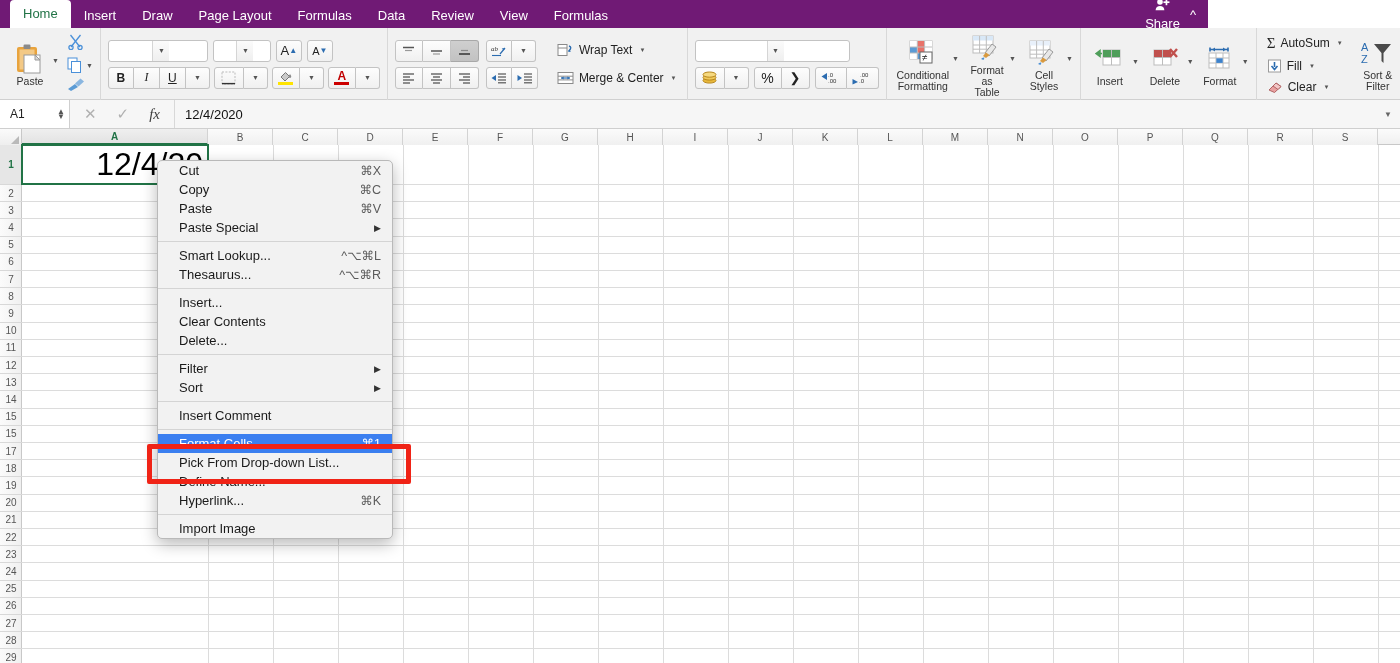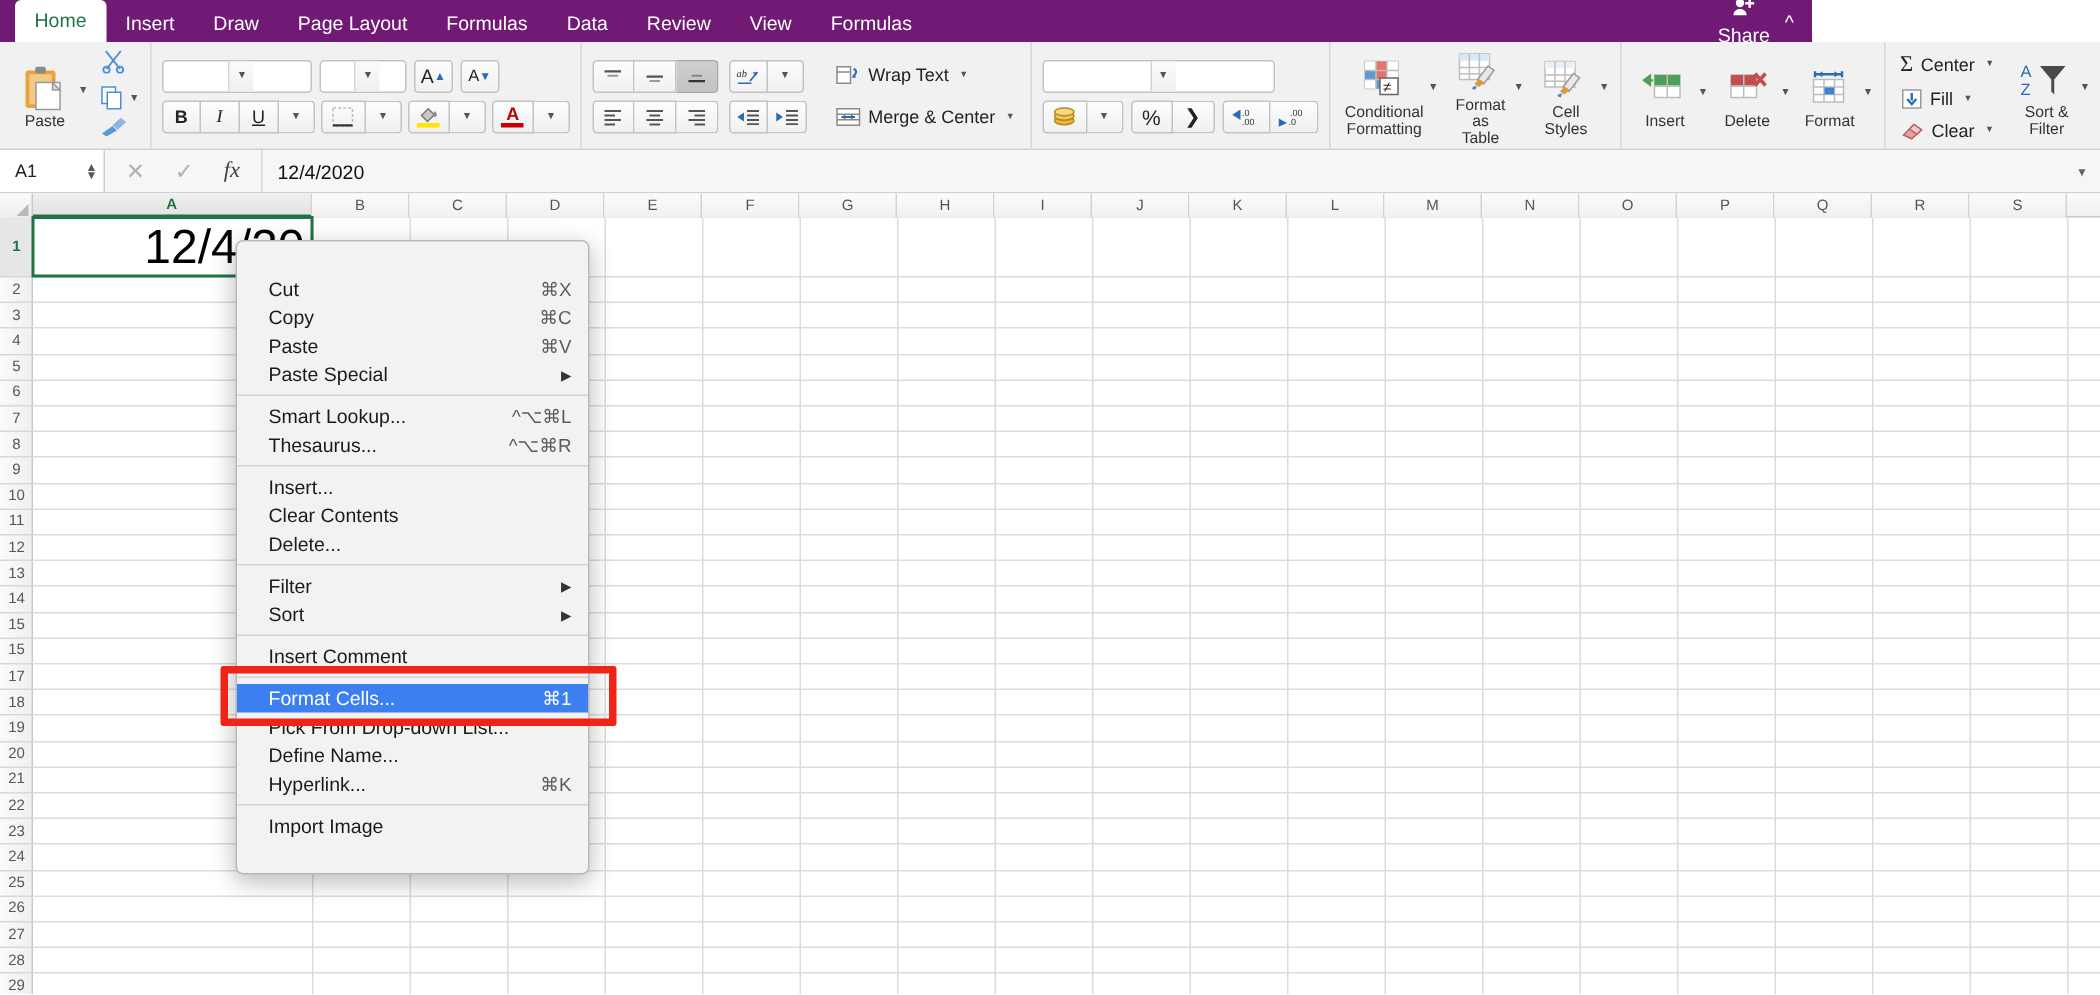--- a/index.html
+++ b/index.html
@@ -147,21 +147,21 @@
     font-size: 32px; color: #000; line-height: 38px; padding-right: 4px;
     font-family: "Liberation Sans", sans-serif; white-space: nowrap;
   }
   .selhandle { position: absolute; width: 5px; height: 5px; background: #217346; border: 1px solid #fff; }
 
   
   .ctxmenu {
     position: absolute; left: 157px; top: 160px; width: 236px;
     background: #f2f2f2; border: 1px solid #b9b9b9; border-radius: 5px;
     box-shadow: 0 5px 16px rgba(0,0,0,.28);
-    padding: 22px 0; z-index: 30;
+    padding: 0 0; z-index: 30;
     font-size: 13px; color: #1a1a1a;
   }
   .mi {
     display: flex; align-items: center; height: 19px;
     padding: 0 11px 0 21px; white-space: nowrap; cursor: default;
   }
   .mi .mlabel { flex: 1; }
   .mi .mkey { color: #5b5b5b; font-size: 12.5px; margin-left: 14px; }
   .mi .marrow { color: #333; font-size: 9px; margin-left: 14px; }
   .mi.hl { background: #3b7ff0; color: #fff; }
@@ -591,21 +591,21 @@
           <span class="lbl-under">Format</span>
         </div>
         <span class="caret" style="margin-top:-6px;">▼</span>
       </div>
     </div>
 
     <div class="grp" style="padding-right:10px;">
       <div class="col" style="gap:3px;">
         <div class="textbtn">
           <span style="font-size:15px;font-family:'Liberation Serif',serif;">Σ</span>
-          <span>Center</span>
+          <span>AutoSum</span>
           <span class="caret-sm">▼</span>
         </div>
         <div class="textbtn">
           <svg width="15" height="14" viewBox="0 0 15 14">
             <rect x="1.5" y="1" width="12" height="12" fill="#fff" stroke="#9a9a9a"></rect>
             <path d="M7.5 3 v5 M4.5 7 L7.5 10.5 L10.5 7" stroke="#2b6cb0" stroke-width="1.6" fill="none"></path>
           </svg>
           <span>Fill</span>
           <span class="caret-sm">▼</span>
         </div>

